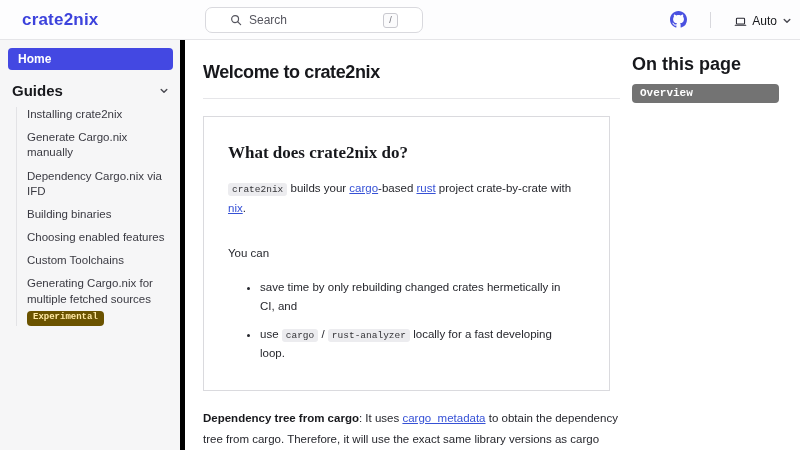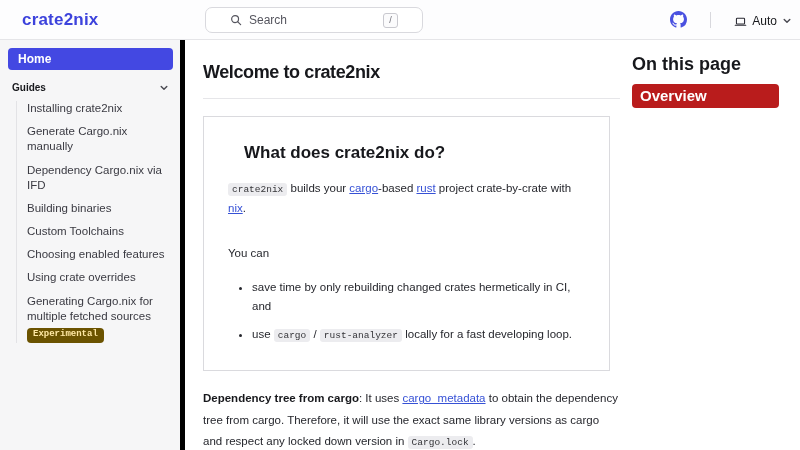--- a/index.html
+++ b/index.html
@@ -24,49 +24,49 @@
 
   
   .content-row { display:flex; height:410px; }
 
   
   .sidebar { width:185px; background:#f6f6f7; border-right:5px solid #000000;
     padding:8px 7px 0 8px; overflow:hidden; flex-shrink:0; }
   .home-btn { display:block; background:#4348e2; color:#fff; font-weight:700; font-size:12px;
     padding:4px 10px; border-radius:4px; margin-bottom:4px; cursor:pointer; }
   .side-section-head { display:flex; align-items:center; justify-content:space-between;
-    padding:0 4px; margin-top:12px; font-size:10px; font-weight:700; cursor:pointer; }
+    padding:0 4px; margin-top:12px; font-size:15px; font-weight:700; cursor:pointer; }
   .side-list { list-style:none; margin:7px 0 0 8px; padding-left:10px; border-left:1px solid #e3e3e6; }
   .side-item { font-size:11.5px; line-height:1.32; color:#3a3a42; margin:8px 0; cursor:pointer; }
   .badge { display:inline-block; font-family:"Liberation Mono","DejaVu Sans Mono",monospace;
     font-size:9px; font-weight:700; background:#6b5300; color:#ffe8a3;
     padding:1px 6px 2px; border-radius:4px; }
   .badge.block { display:block; width:fit-content; margin-top:4px; }
 
   
   .main { width:432px; padding:14px 0 0 18px; flex-shrink:0; }
   .page-title { font-size:18px; font-weight:700; letter-spacing:-.4px; margin-top:8px; color:#17181c; }
   .title-rule { border:none; border-top:1px solid #e6e6e9; width:417px; margin-top:15px; }
   .card { margin-top:17px; width:407px; border:1px solid #dadade; background:#fff; padding:20px 24px 18px; }
-  .card-heading { font-size:17px; font-weight:700; margin:6px 16px 16px; }
+  .card-heading { font-size:17px; font-weight:700; margin:6px 0 16px;font-family:Liberation Serif, serif; }
   .rich { font-size:11.5px; line-height:1.7; color:#26272d; }
   .you-can { margin-top:26px; }
   .card-bullets { margin:14px 0 6px; padding-left:24px; }
-  .card-bullets li { margin:8px 0; }
+  .card-bullets li { margin:8px 8px; }
   .para { width:417px; font-size:11.5px; line-height:1.85; color:#26272d; margin-top:17px; }
   .code { font-family:"Liberation Mono","DejaVu Sans Mono",monospace; font-size:9.5px;
     background:#ececef; color:#343438; padding:1px 4px; border-radius:3px; white-space:nowrap; }
   .ilink { color:#3651d6; text-decoration:underline; cursor:pointer; }
   strong { font-weight:700; color:#17181c; }
 
   
   .toc { flex:1; padding:10px 21px 0 15px; }
   .toc-heading { font-size:18px; font-weight:700; margin:4px 0 9px; }
-  .toc-item { display:block; width:100%; background:#b91c1c; color:#fff; font-size:15px;
-    font-weight:700; padding:3px 8px 4px; border-radius:4px; cursor:pointer; }
+  .toc-item { display:block; width:100%; background:#737373; color:#fff; font-size:11px;
+    font-weight:700; padding:3px 8px 4px; border-radius:4px; cursor:pointer;font-family:Liberation Mono, monospace; }
 </style>
 </head>
 <body>
 
 <div class="header">
   <div class="logo-wrap">
     <a class="logo">crate2nix</a>
   </div>
 
   <div class="search-box">
@@ -105,23 +105,22 @@
           <span>Guides</span>
           <svg width="10" height="10" viewBox="0 0 10 10">
             <path d="M2.2 3.4 5 6.3 7.8 3.4" fill="none" stroke="#4a4a52" stroke-width="1.4" stroke-linecap="round" stroke-linejoin="round"></path>
           </svg>
         </div>
         <ul class="side-list">
           <li class="side-item"><span>Installing crate2nix</span></li>
           <li class="side-item"><span>Generate Cargo.nix manually</span></li>
           <li class="side-item"><span>Dependency Cargo.nix via IFD</span></li>
           <li class="side-item"><span>Building binaries</span></li>
+          <li class="side-item"><span>Choosing enabled features</span></li>
           <li class="side-item"><span>Custom Toolchains</span></li>
-          <li class="side-item"><span>Choosing enabled features</span></li>
-          <li class="side-item"><span>Using crate overrides</span></li>
           <li class="side-item"><span>Generating Cargo.nix for multiple fetched sources</span><span class="badge block">Experimental</span></li>
         </ul>
       </div>
   </aside>
 
   <main class="main">
     <h1 class="page-title">Welcome to crate2nix</h1>
     <hr class="title-rule">
 
     <div class="card">

